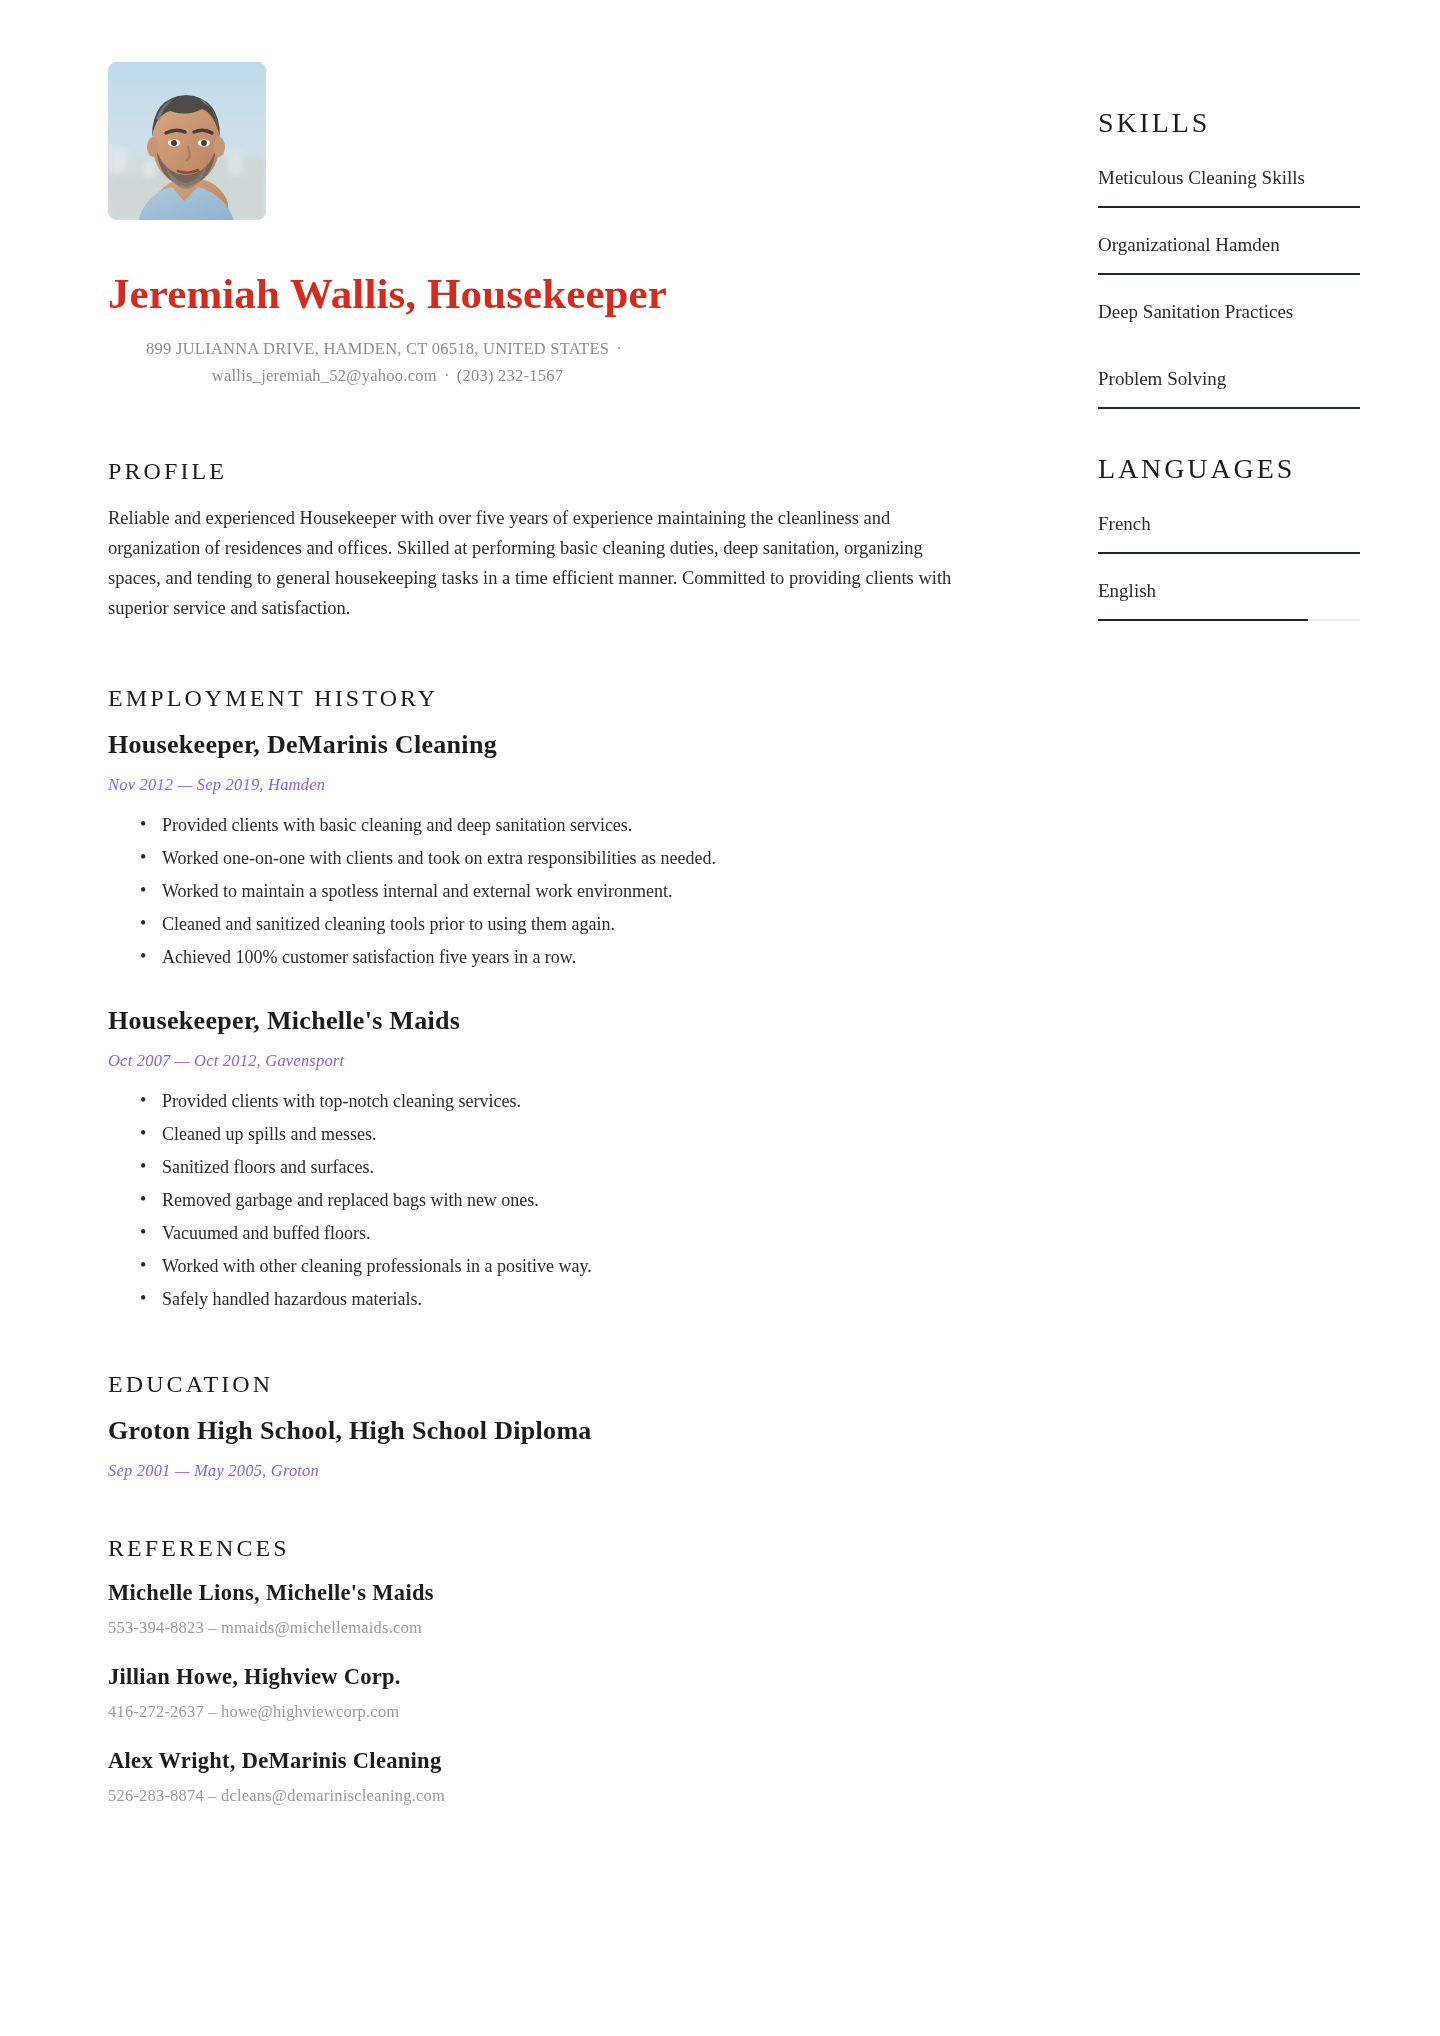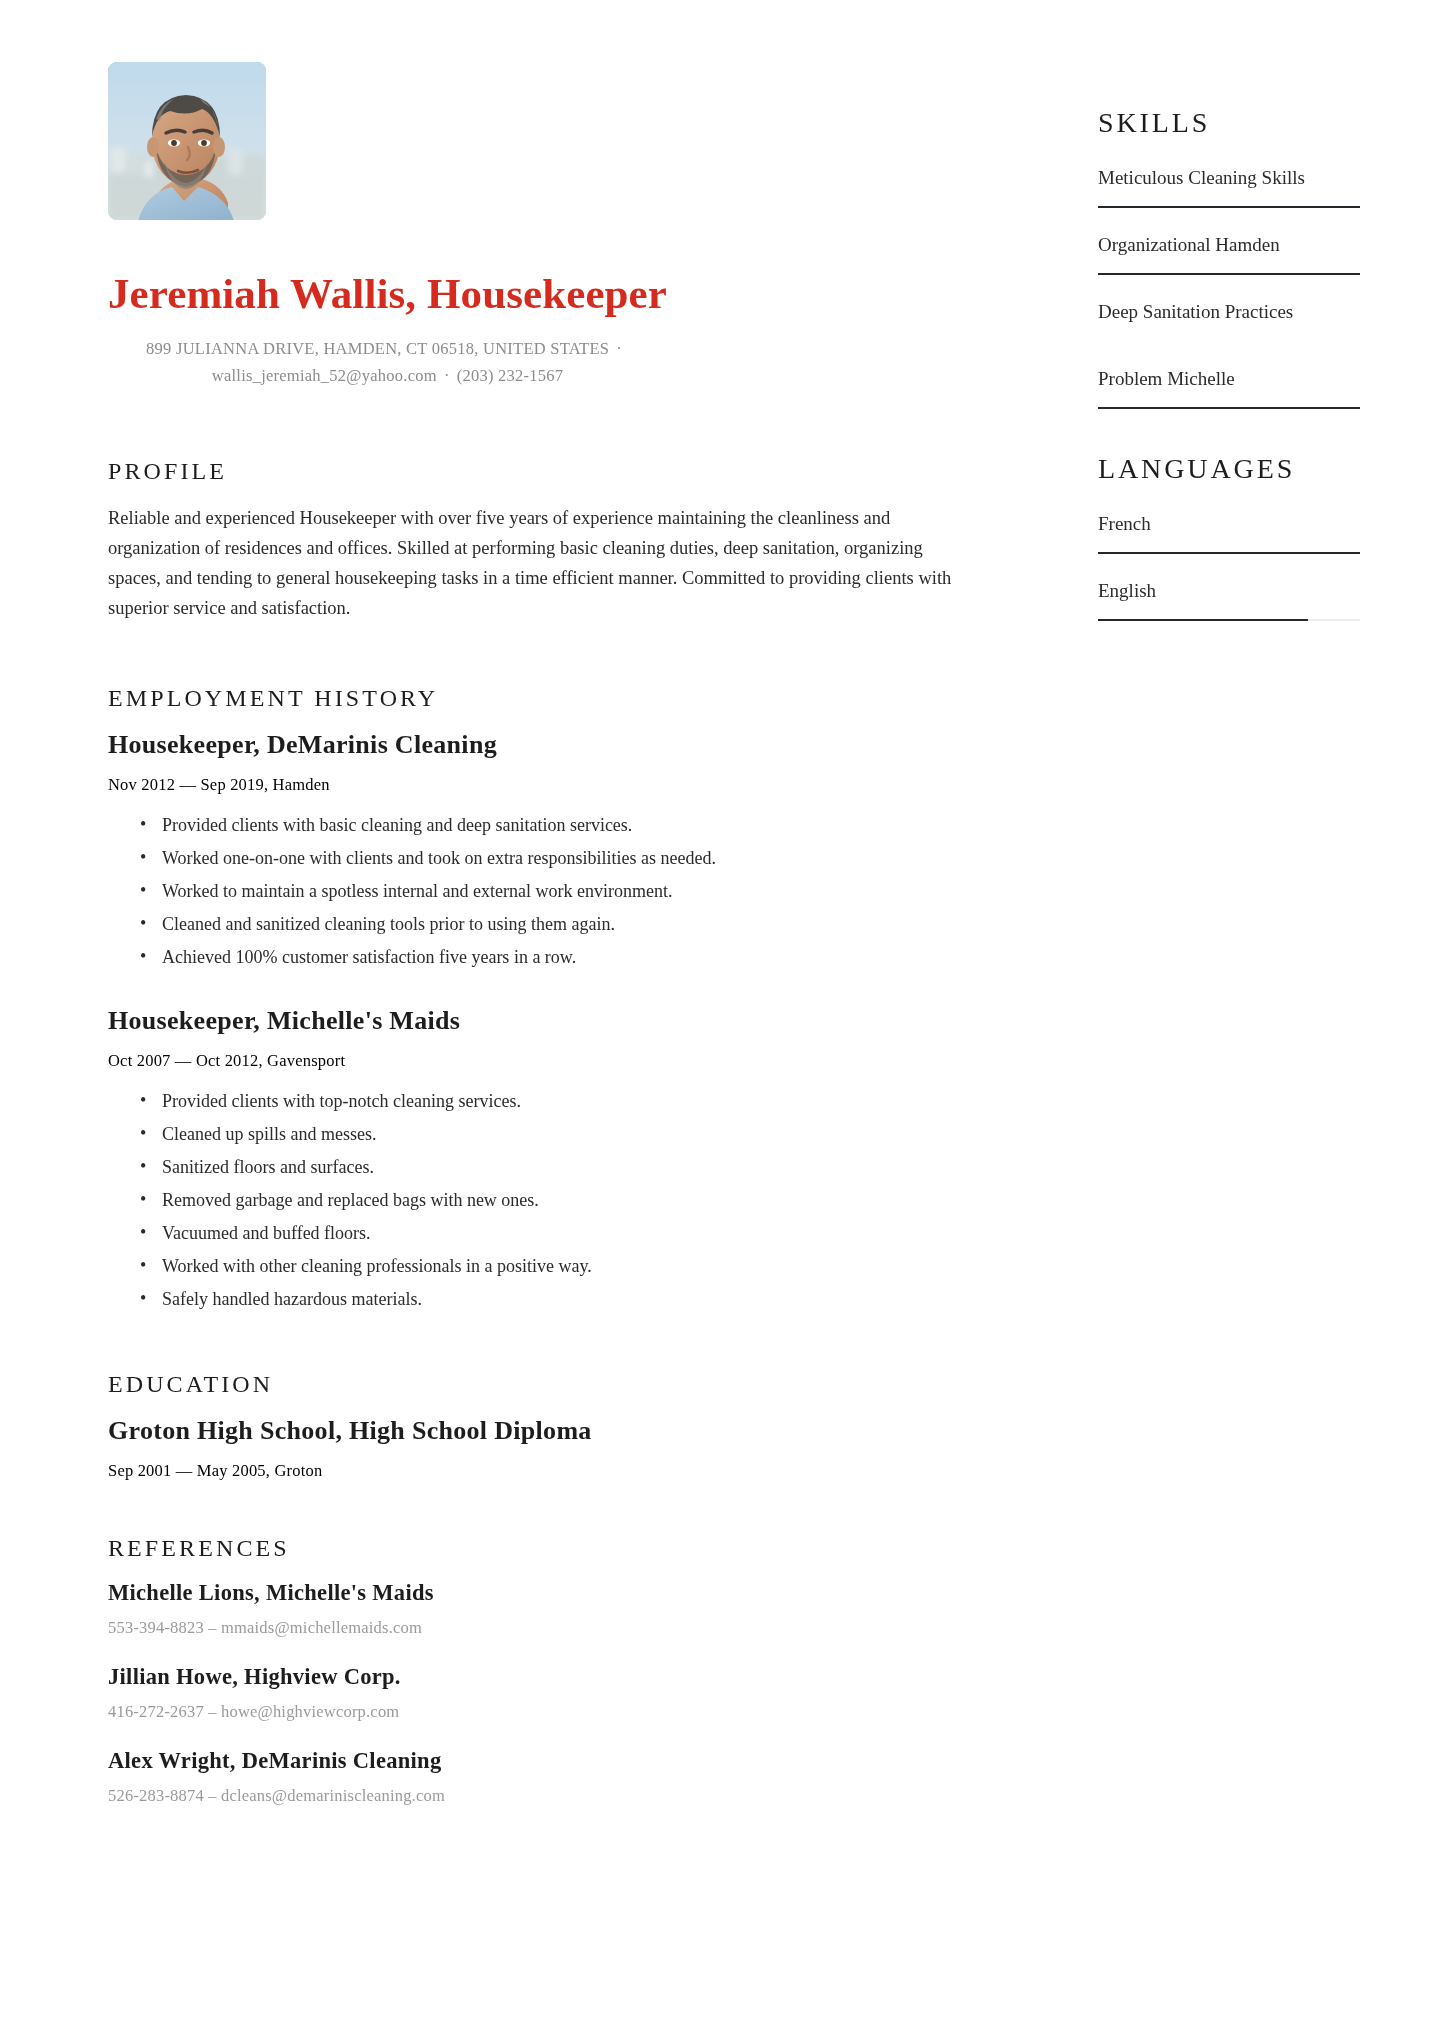--- a/index.html
+++ b/index.html
@@ -103,23 +103,24 @@
 
   .entry-title {
     font-size: 26px;
     font-weight: 700;
     color: #1d1d1d;
     letter-spacing: 0.3px;
     margin: 0 0 14px 0;
   }
   .entry-meta {
     font-size: 16.5px;
-    color: #000000;
+    color: #8b5cf6;
     margin: 15px 0 16px 0;
     letter-spacing: 0.2px;
+    font-style: italic;
   }
 
   ul.bullets {
     margin: 0;
     padding: 0 0 0 32px;
     list-style: none;
   }
   ul.bullets li {
     position: relative;
     font-size: 18px;
@@ -344,21 +345,21 @@
       </div>
       <div class="side-item">
         <p class="side-item-label">Organizational Hamden</p>
         <div class="rule"></div>
       </div>
       <div class="side-item">
         <p class="side-item-label">Deep Sanitation Practices</p>
         <div class="rule none"></div>
       </div>
       <div class="side-item">
-        <p class="side-item-label">Problem Michelle</p>
+        <p class="side-item-label">Problem Solving</p>
         <div class="rule"></div>
       </div>
     </div>
 
     <div class="section languages-block">
       <h2 class="side-title">LANGUAGES</h2>
 
       <div class="side-item">
         <p class="side-item-label">French</p>
         <div class="rule"></div>

